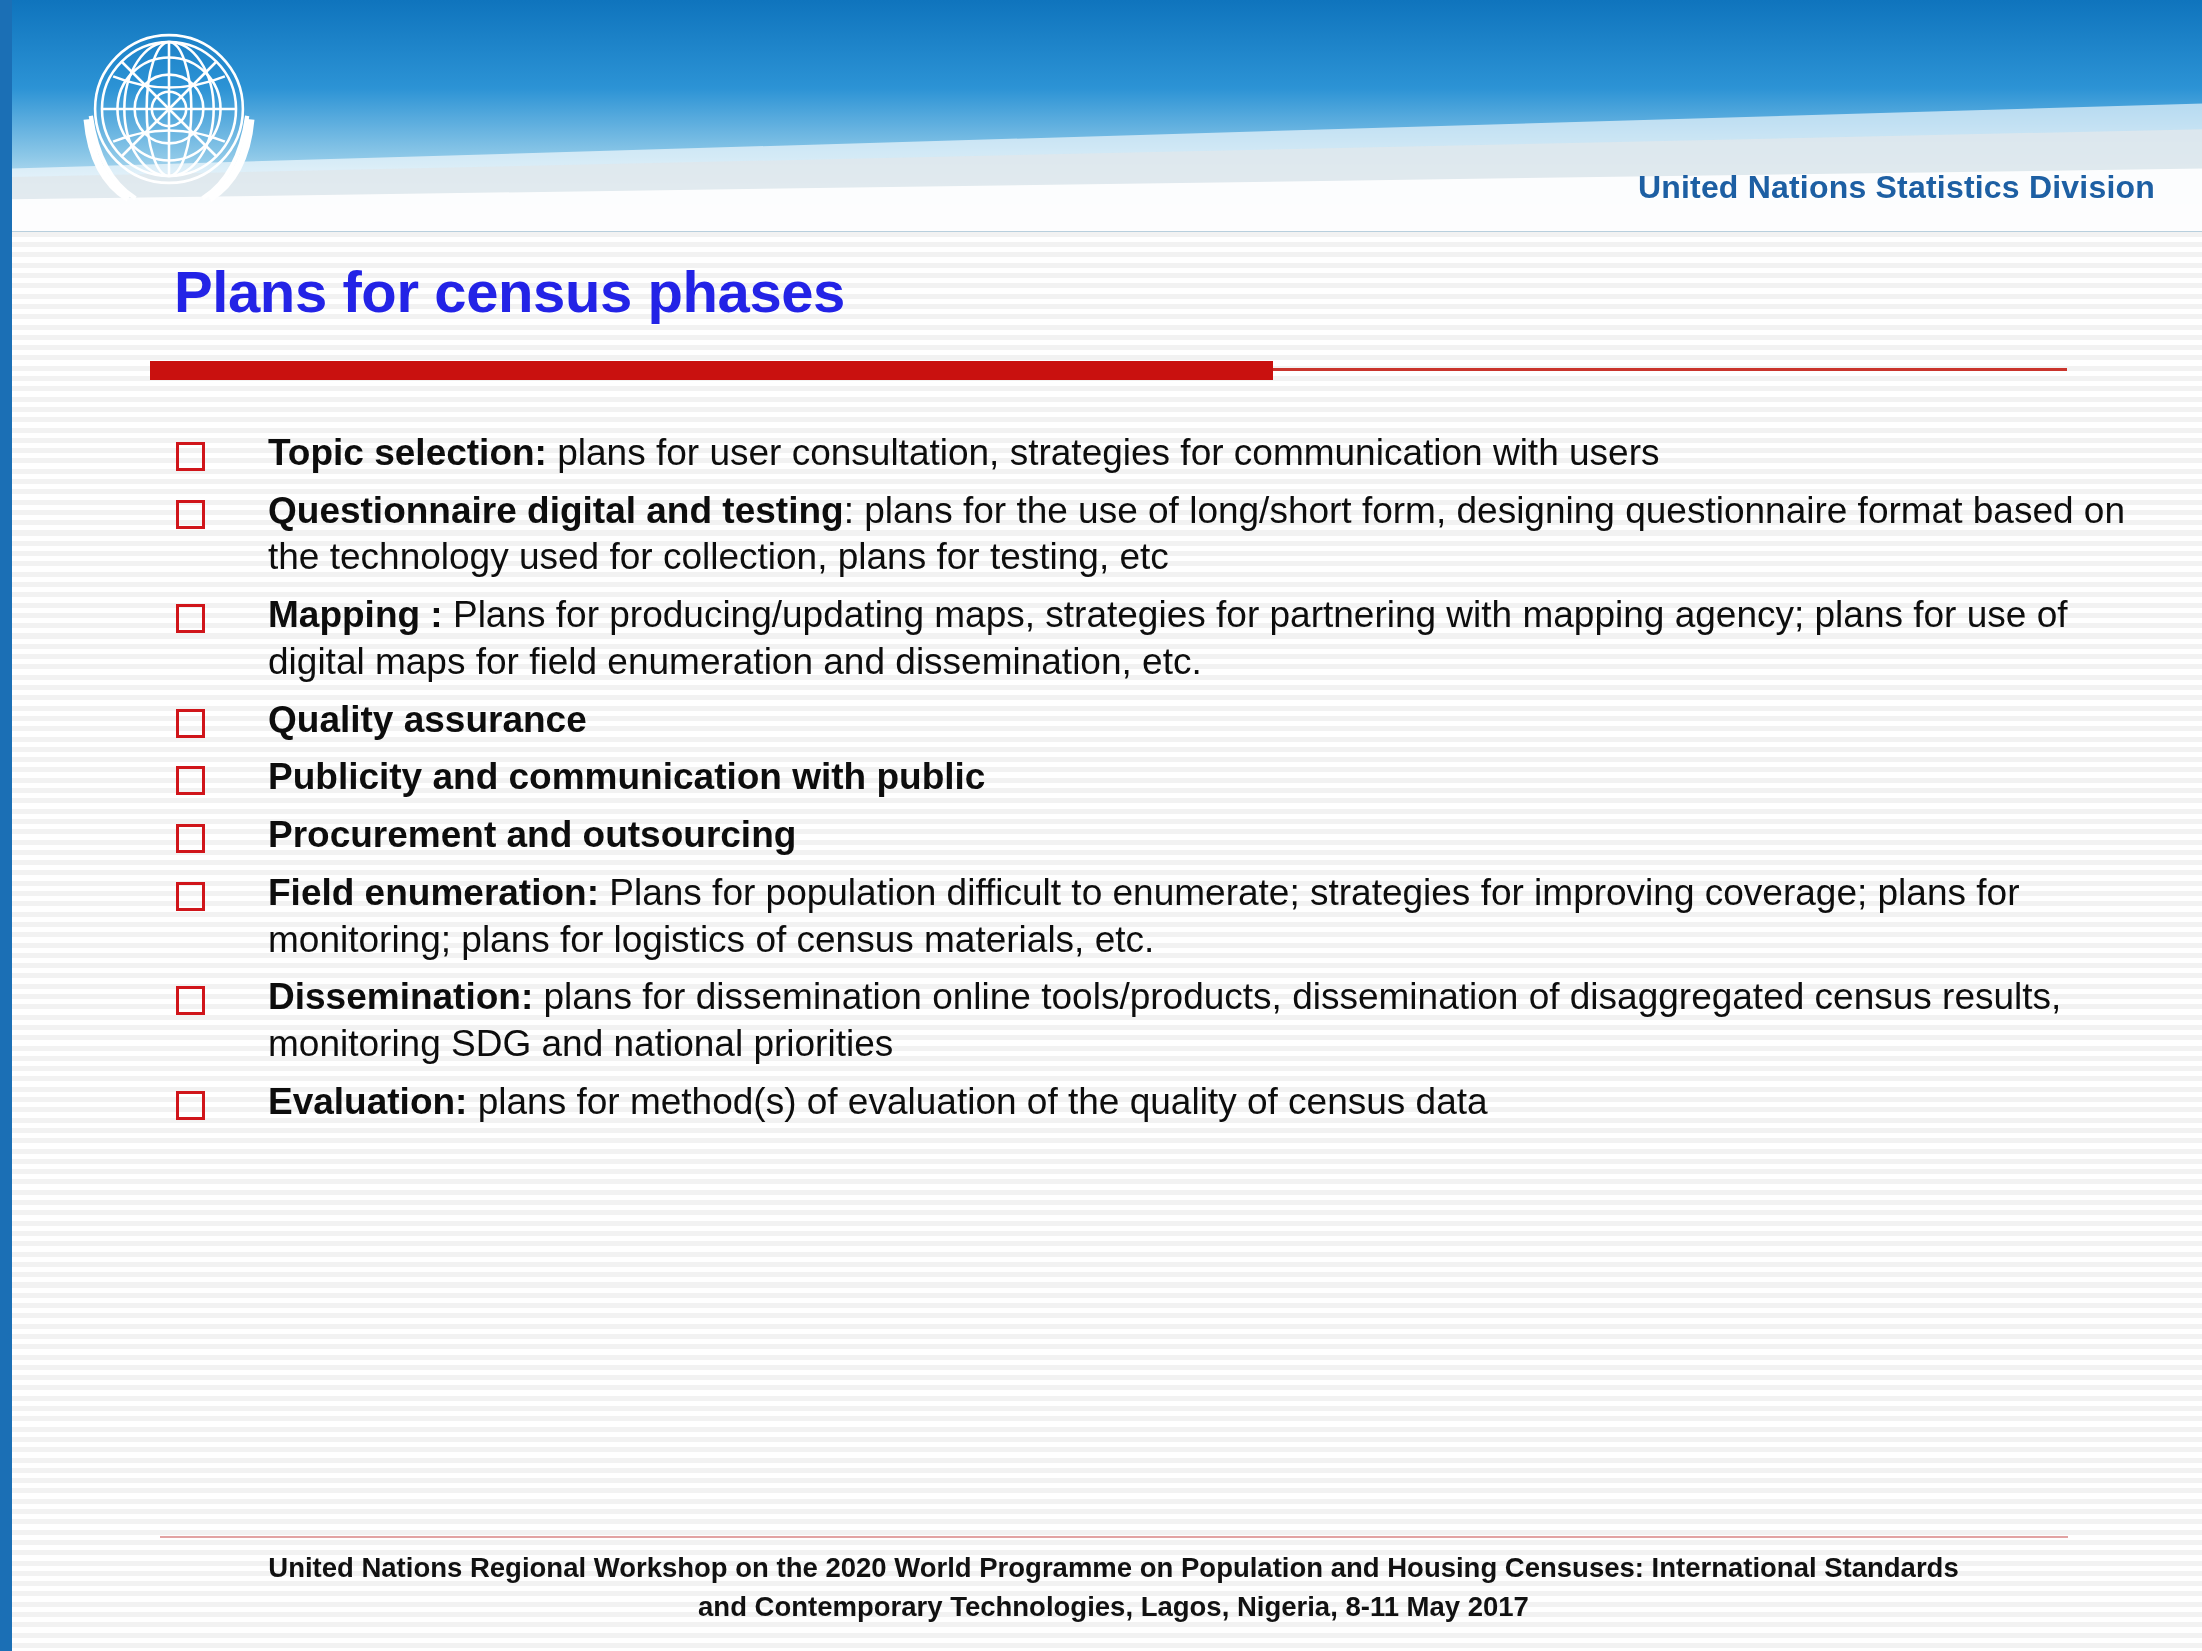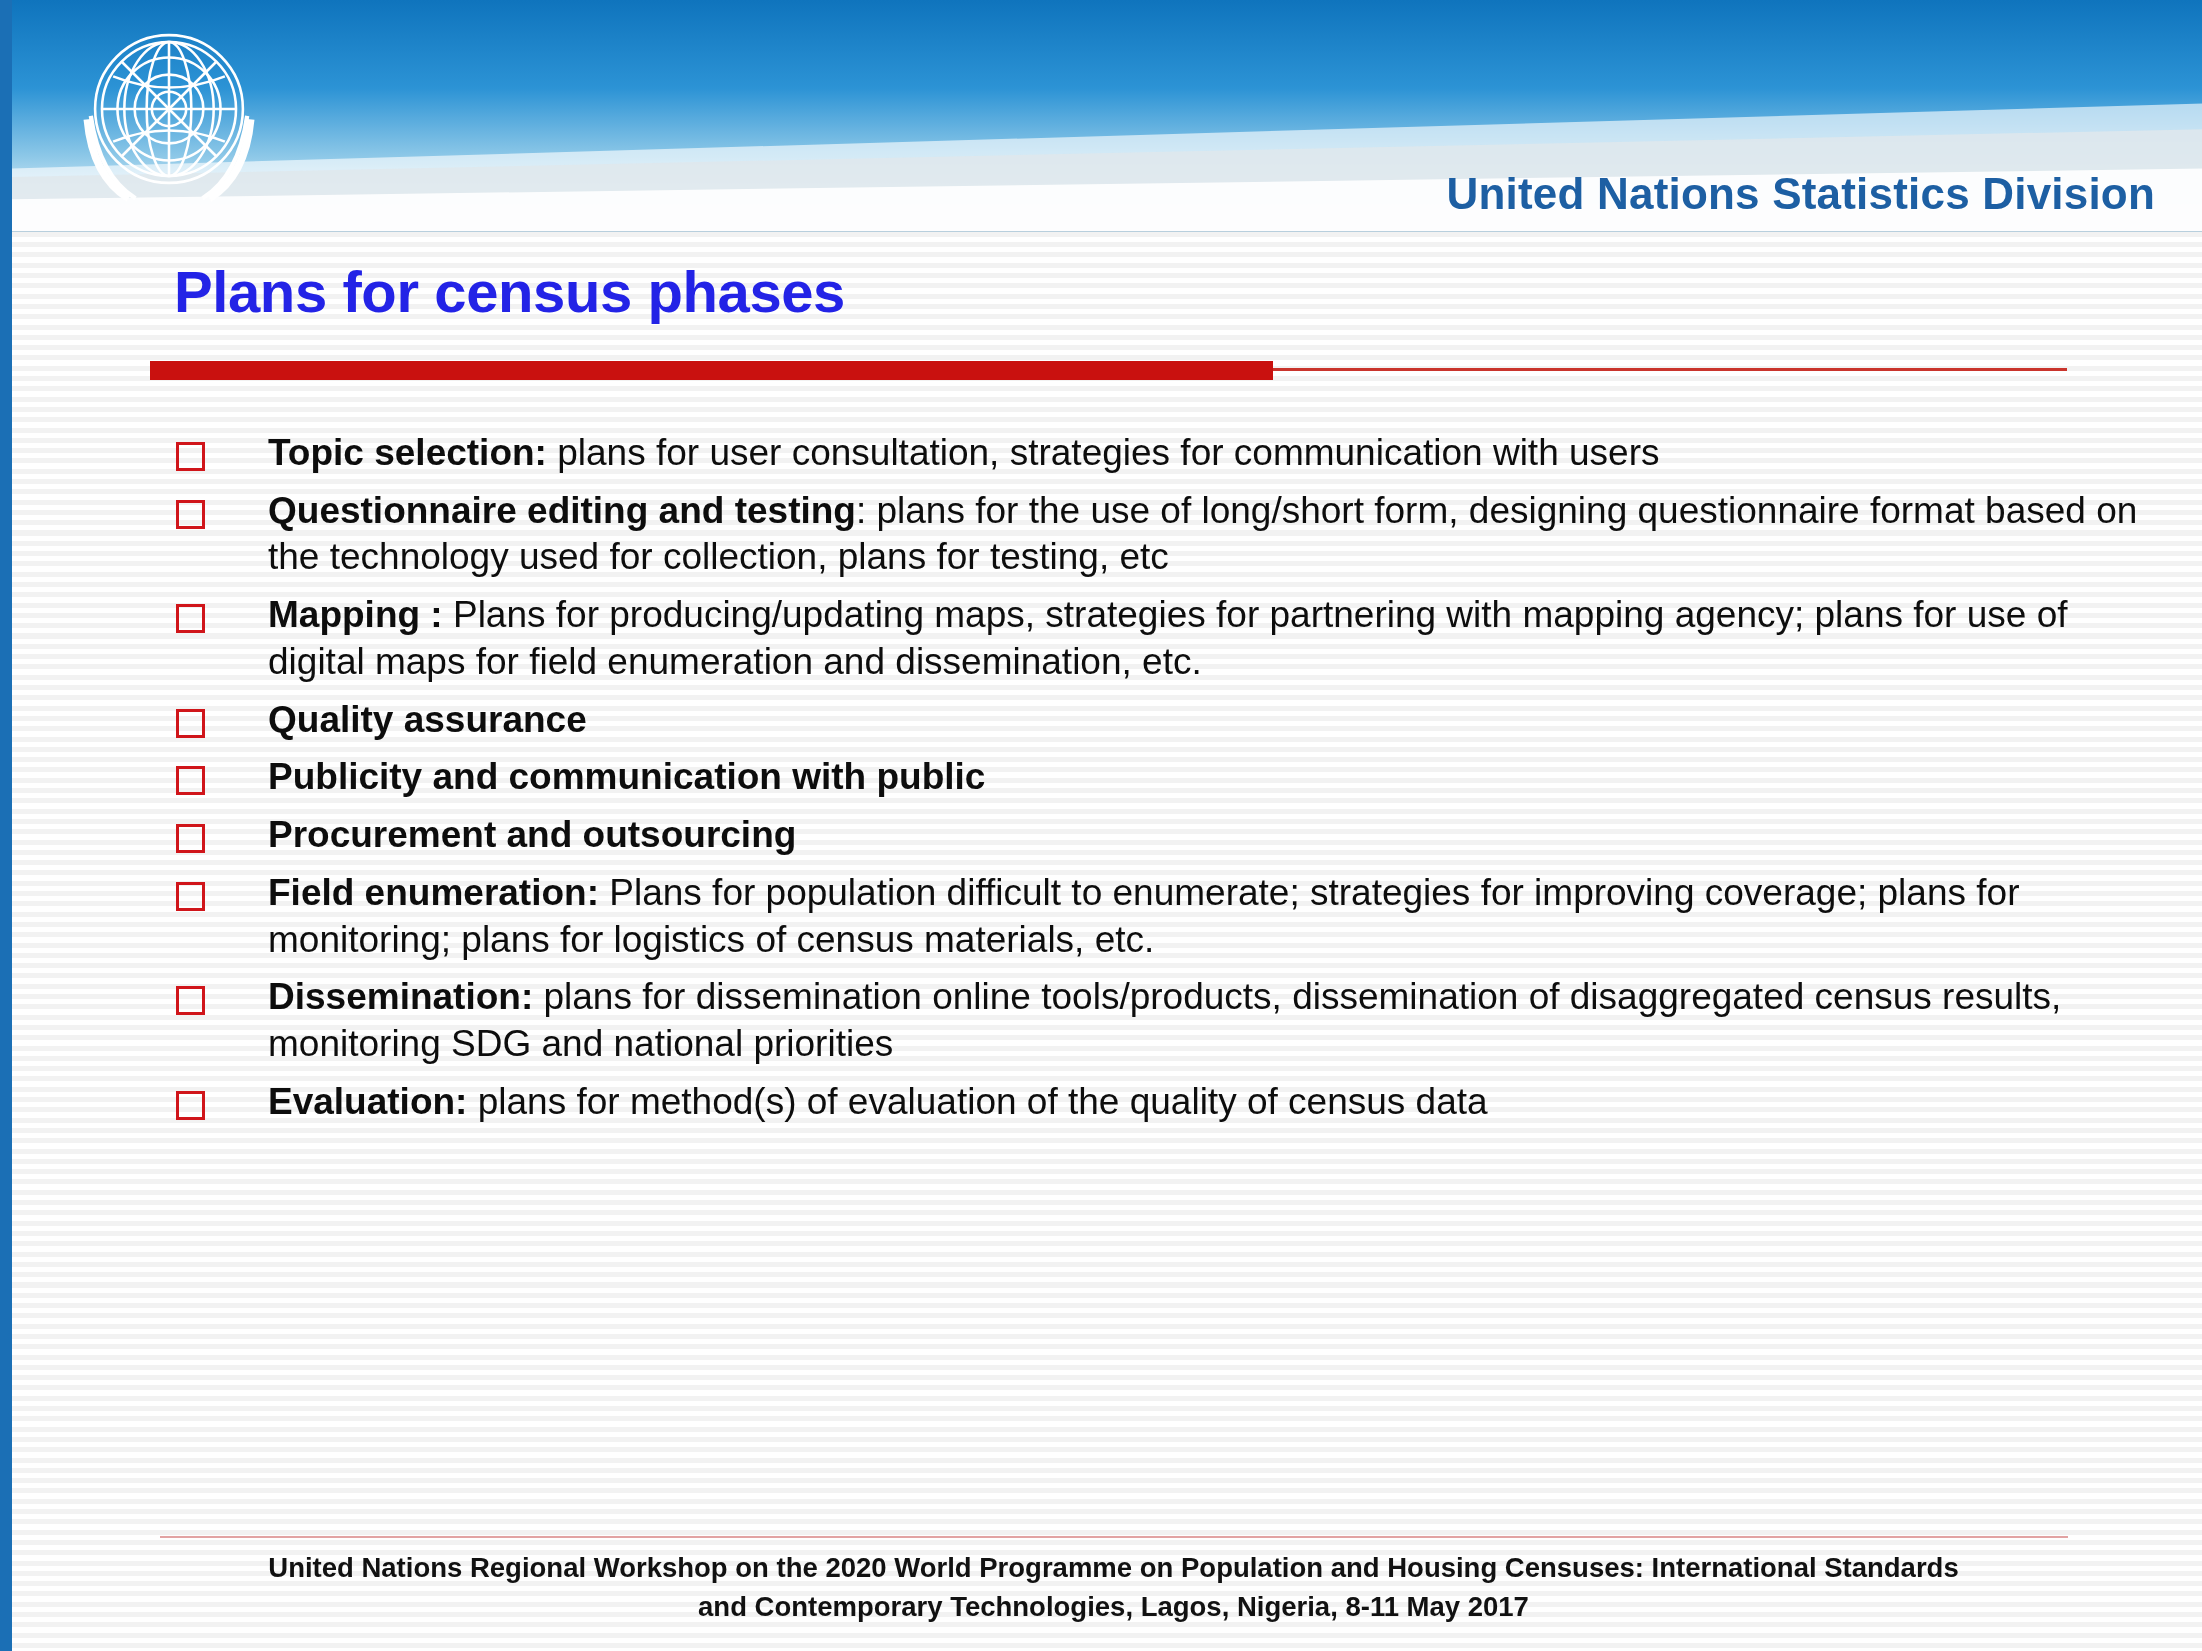--- a/index.html
+++ b/index.html
@@ -64,21 +64,21 @@
     position: absolute;
     left: 41px;
     top: 15.5px;
     width: 232px;
     height: 198px;
   }
   .division-title {
     position: absolute;
     right: 60px;
     top: 169px;
-    font-size: 44px;
+    font-size: 32px;
     font-weight: bold;
     color: #1d5fa3;
     letter-spacing: 0.2px;
     text-shadow: 0.9px 0.9px 0 rgba(255,255,255,0.8);
     white-space: nowrap;
   }
 
   
   .slide-title {
     position: absolute;
@@ -212,21 +212,21 @@
 
   <div class="body-list">
 
     <div class="bullet-row">
       <div class="bullet-marker"></div>
       <div class="bullet-text"><b>Topic selection:</b><span>  plans for user consultation, strategies for communication with users</span></div>
     </div>
 
     <div class="bullet-row">
       <div class="bullet-marker"></div>
-      <div class="bullet-text"><b>Questionnaire editing and testing</b><span>:  plans for the use of long/short form, designing questionnaire format based on the technology used for collection, plans for testing, etc</span></div>
+      <div class="bullet-text"><b>Questionnaire digital and testing</b><span>:  plans for the use of long/short form, designing questionnaire format based on the technology used for collection, plans for testing, etc</span></div>
     </div>
 
     <div class="bullet-row">
       <div class="bullet-marker"></div>
       <div class="bullet-text"><b>Mapping :</b><span> Plans for producing/updating maps, strategies for partnering with mapping agency; plans for use of digital maps for field enumeration and dissemination, etc.</span></div>
     </div>
 
     <div class="bullet-row">
       <div class="bullet-marker"></div>
       <div class="bullet-text"><b>Quality assurance</b><span></span></div>

